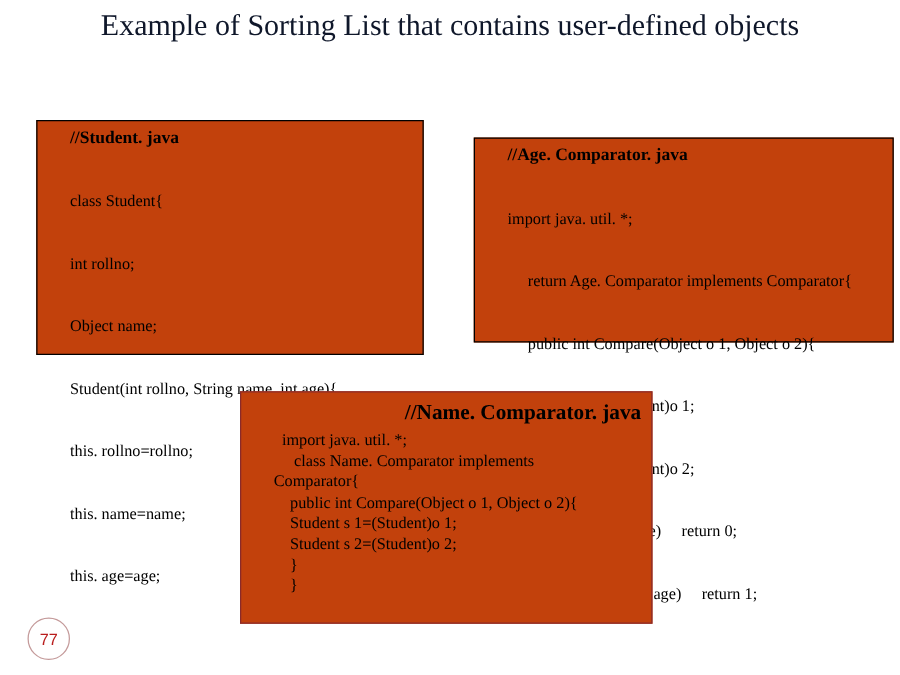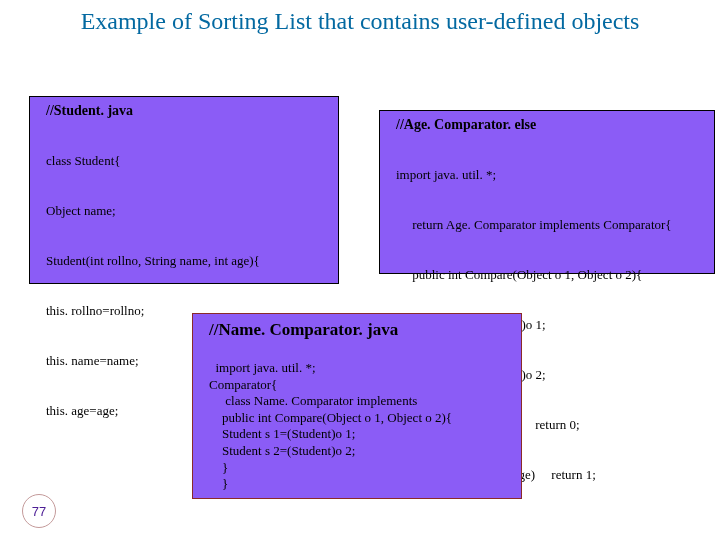--- a/index.html
+++ b/index.html
@@ -4,90 +4,91 @@
 <style>
   * { box-sizing: border-box; margin: 0; padding: 0; }
   html, body { width: 720px; height: 540px; background: #fff; font-family: "Times New Roman", Times, serif; }
   .slide { position: relative; width: 720px; height: 540px; }
   .title {
     position: absolute;
     top: 8px; left: 0; right: 0;
     text-align: center;
     font-size: 24px;
     line-height: 1.15;
-    color: #0369a1;
+    color: #0f172a;
     font-weight: 400;
     padding: 0 40px;
   }
   .box {
     position: absolute;
     border: 1.5px solid #000;
-    background: #8b5cf6;
-    padding: 5px 8px 5px 16px;
+    background: #c2410c;
+    padding: 5px 8px 5px 26px;
   }
   .box1 { left: 29px; top: 96px; width: 310px; height: 188px; }
   .box2 { left: 379px; top: 110px; width: 336px; height: 164px; }
   .box3 { left: 192px; top: 313px; width: 330px; height: 186px; border-color: #8a2a2a; }
   .heading { font-weight: 700; font-size: 14px; line-height: 1.3; }
-  .heading3 { font-weight: 700; font-size: 17px; line-height: 1.35; margin-bottom: 18px; }
+  .heading3 { font-weight: 700; font-size: 17px; line-height: 1.35; margin-bottom: 2px; text-align: right; }
   .code-lines { font-size: 13px; line-height: 1.28; white-space: pre; }
   .code-lines2 { font-size: 13px; line-height: 1.28; white-space: pre; }
   .code-box3 p { font-size: 13px; line-height: 1.28; white-space: pre; }
   .page-number {
     position: absolute;
     left: 22px; bottom: 12px;
     width: 34px; height: 34px;
     border: 1px solid #c49a9a;
     border-radius: 50%;
     display: flex; align-items: center; justify-content: center;
-    font-size: 13px; color: #4c1d95;
+    font-size: 13px; color: #b91c1c;
     font-family: Arial, sans-serif;
   }
 </style>
 </head>
 <body>
 
 <div class="slide">
 
   <h1 class="title">Example of Sorting List that contains user-defined objects</h1>
 
   <div class="box box1">
     <div class="heading">//Student. java</div>
     <div class="code-lines">
       <p>class Student{</p>
+      <p>int rollno;</p>
       <p>Object name;</p>
       <p>Student(int rollno, String name, int age){</p>
       <p>this. rollno=rollno;</p>
       <p>this. name=name;</p>
       <p>this. age=age;</p>
       
       
     </div>
   </div>
 
   <div class="box box2">
-    <div class="heading">//Age. Comparator. else</div>
+    <div class="heading">//Age. Comparator. java</div>
     <div class="code-lines2">
       <p>import java. util. *;</p>
       <p>     return Age. Comparator implements Comparator{</p>
       <p>     public int Compare(Object o 1, Object o 2){</p>
       <p>     Student s 1=(Student)o 1;</p>
       <p>     Student s 2=(Student)o 2;</p>
       <p>     if(s1. age==s 2. age)     return 0;</p>
       <p>     else if(s1. age&gt;s 2. age)     return 1;</p>
       
     </div>
   </div>
 
   <div class="box box3">
     <div class="heading3">//Name. Comparator. java</div>
     <div class="code-box3">
       <p>  import java. util. *;</p>
+      <p>     class Name. Comparator implements</p>
       <p>Comparator{</p>
-      <p>     class Name. Comparator implements</p>
       <p>    public int Compare(Object o 1, Object o 2){</p>
       <p>    Student s 1=(Student)o 1;</p>
       <p>    Student s 2=(Student)o 2;</p>
       <p></p>
       <p>    }</p>
       <p>    }</p>
     </div>
   </div>
 
   <div class="page-number">77</div>

